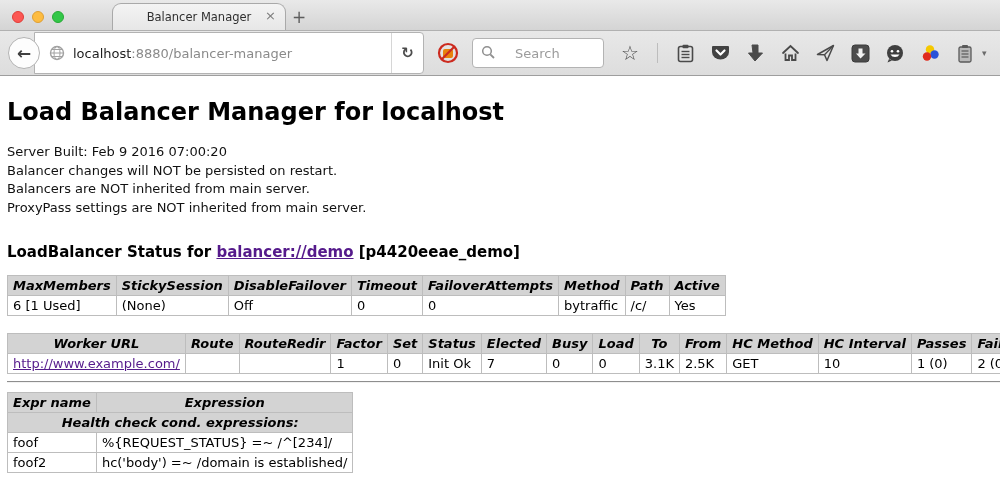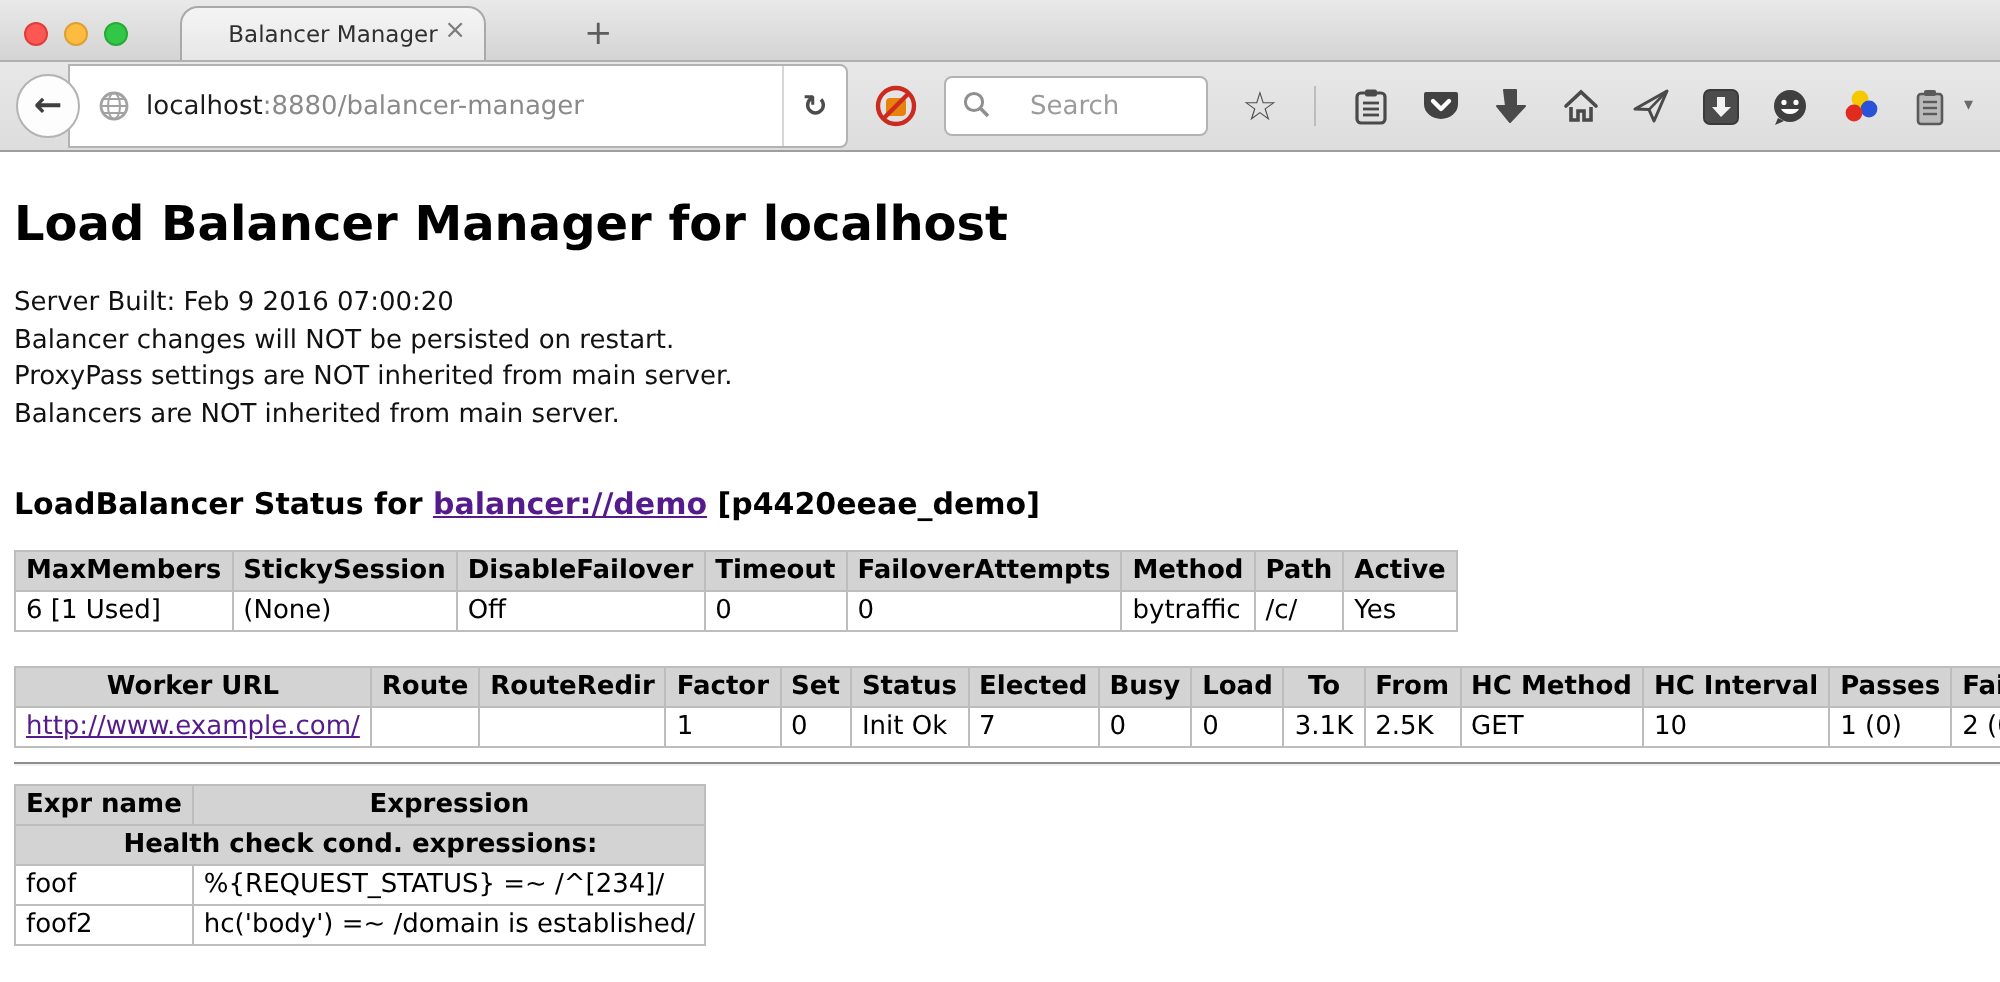--- a/index.html
+++ b/index.html
@@ -12,21 +12,21 @@
     background: linear-gradient(#e9e9e9, #d4d4d4);
     border-bottom: 1px solid #b1b1b1;
   }
   .traffic-lights { position: absolute; left: 12px; top: 11px; display: flex; gap: 8px; }
   .light { width: 12px; height: 12px; border-radius: 50%; }
   .light.red    { background: #fc5753; border: 1px solid #df3e38; }
   .light.yellow { background: #fdbc40; border: 1px solid #de9f34; }
   .light.green  { background: #33c748; border: 1px solid #27aa35; }
 
   .tab {
-    position: absolute; left: 90px; bottom: 0; width: 153px; height: 27px;
+    position: absolute; left: 112px; bottom: 0; width: 174px; height: 27px;
     background: linear-gradient(#f4f4f4, #e7e7e7);
     border: 1px solid #a9a9a9; border-bottom: none;
     border-radius: 9px 9px 0 0;
     display: flex; align-items: center; justify-content: center;
   }
   .tab-title { font-size: 11.5px; color: #2f2f2f; }
   .tab-close { position: absolute; right: 9px; top: 5px; font-size: 13px; color: #7c7c7c; cursor: default; line-height: 1; }
   .newtab-btn { position: absolute; left: 292px; bottom: 4px; font-size: 17px; color: #5d5d5d; line-height: 1; }
 
   .navbar {
@@ -79,20 +79,21 @@
   .status-heading { margin-top: 26px; font-size: 15px; font-weight: bold; }
   .status-heading a { color: #551a8b; }
 
   table { border-collapse: collapse; font-size: 13px; margin-top: 14px; background: #fff; }
   table, th, td { border: 1px solid #9c9c9c; }
   th, td { border-color: #bdbdbd; }
   table { border: 1px solid #828282; }
   th {
     background: #d3d3d3; font-weight: bold; padding: 2px 5px; text-align: center;
     white-space: nowrap;
+    font-style: italic;
   }
   td { padding: 2px 5px; white-space: nowrap; height: 20px; }
   td a { color: #551a8b; }
   td.left, th.left-title { text-align: left; }
   .hc-table td.expr { text-align: left; }
   hr { border: none; border-top: 1px solid #8e8e8e; border-bottom: 1px solid #f2f2f2; margin: 8px 0 0 0; }
   .hr1 { margin-top: 7px; margin-right: 0; }
   .worker-table { margin-top: 17px; }
   .hc-table { margin-top: 9px; }
 </style>
@@ -219,22 +220,22 @@
   </div>
 
 </div>
 
 <div class="page">
   <h1>Load Balancer Manager for localhost</h1>
 
   <div class="info-block">
     <div>Server Built: Feb 9 2016 07:00:20</div>
     <div>Balancer changes will NOT be persisted on restart.</div>
+    <div>Balancers are NOT inherited from main server.</div>
     <div>ProxyPass settings are NOT inherited from main server.</div>
-    <div>Balancers are NOT inherited from main server.</div>
   </div>
 
   <div class="status-heading"><span>LoadBalancer Status for </span><a href="#">balancer://demo</a><span> [p4420eeae_demo]</span></div>
 
   <table class="balancer-table">
     <tbody>
         <tr>
       <th style="width:96px">MaxMembers</th>
       <th style="width:97px">StickySession</th>
       <th style="width:110px">DisableFailover</th>

